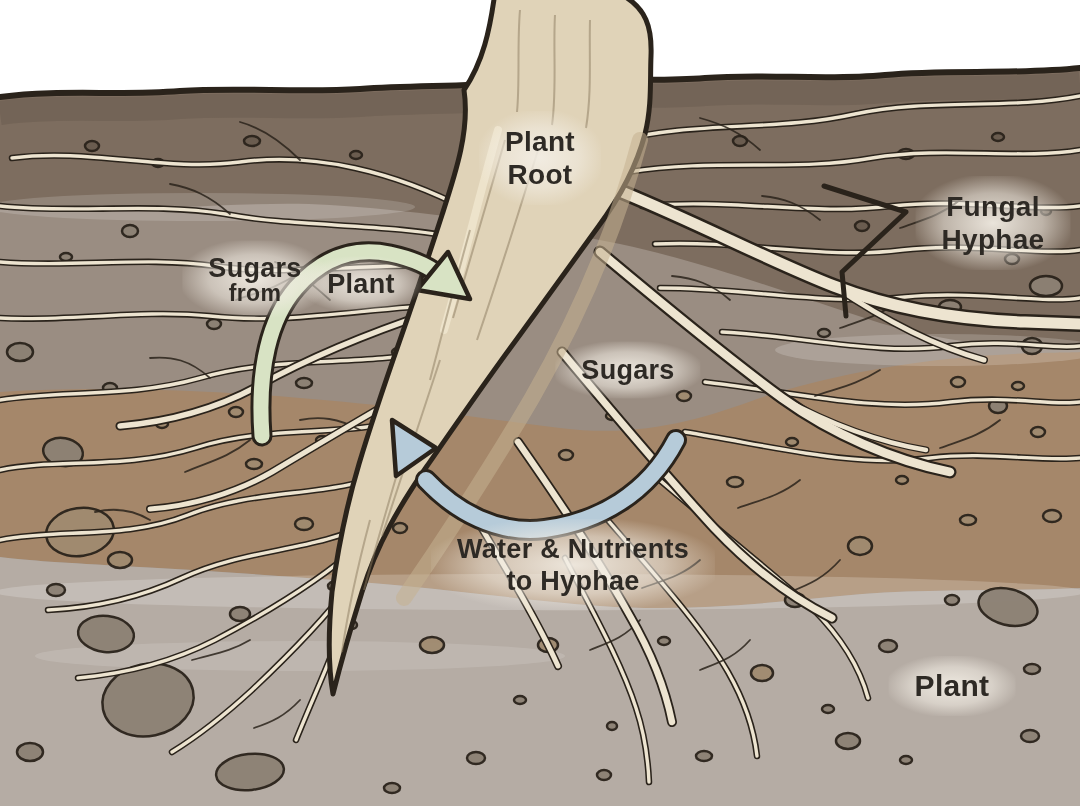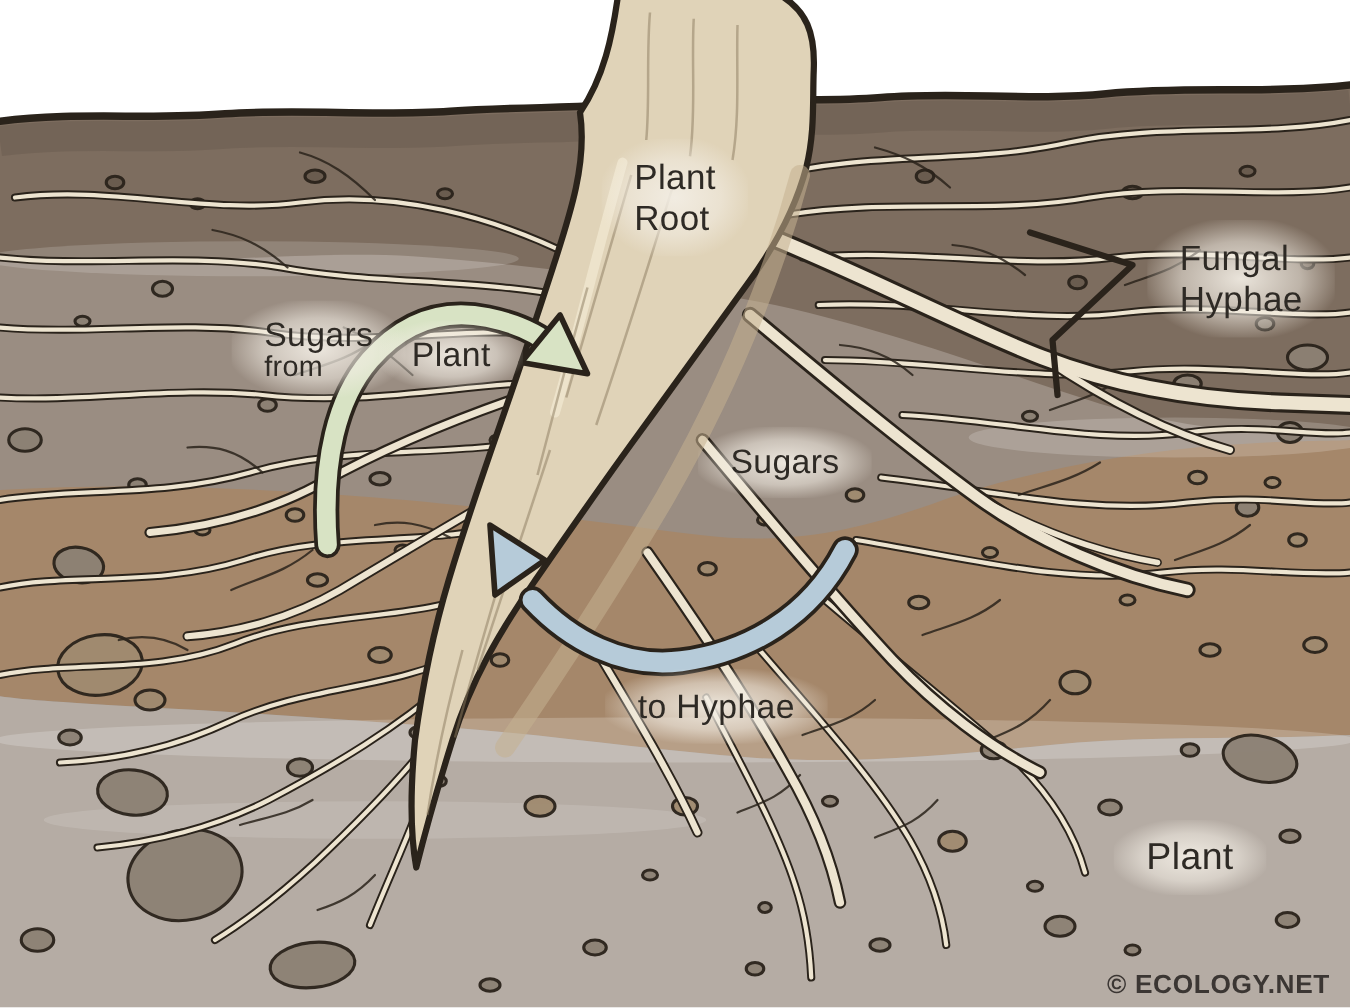--- a/index.html
+++ b/index.html
@@ -16,22 +16,22 @@
   .ro{stroke:var(--outline);fill:none;stroke-linecap:round}
   .rc{stroke:var(--hypha-fill);fill:none;stroke-linecap:round}
   .ao{stroke:var(--outline);fill:none;stroke-linecap:round}
   .ag{stroke:var(--arrow-green);fill:none;stroke-linecap:round}
   .ab{stroke:var(--arrow-blue);fill:none;stroke-linecap:round}
   .rock{stroke:var(--outline);stroke-width:2.5;opacity:.95}
   .grain{stroke:#8a7a5e;stroke-width:2;fill:none;opacity:.5}
   
   .label{
     position:absolute;transform:translate(-50%,-50%);
-    color:var(--label-text);
-    font-weight:400;letter-spacing:.3px;white-space:nowrap;z-index:5;
+    text-align:center;color:var(--label-text);
+    font-weight:700;letter-spacing:.3px;white-space:nowrap;z-index:5;
   }
   .label .ln{display:block;position:relative;z-index:2;}
   .label::before{
     content:"";position:absolute;left:-26px;right:-26px;top:-14px;bottom:-14px;
     background:radial-gradient(ellipse at center, rgba(243,238,229,.92) 0%, rgba(243,238,229,.55) 45%, rgba(243,238,229,0) 75%);
     z-index:1;
   }
   .credit{
     position:absolute;right:16px;bottom:6px;z-index:5;
     font-weight:600;font-size:21px;letter-spacing:.5px;
@@ -331,22 +331,22 @@
 
 <div class="label" style="left:361px;top:284px;font-size:27px;line-height:27px;">
   <span class="ln">Plant</span>
 </div>
 
 <div class="label" style="left:628px;top:370px;font-size:27px;line-height:29px;">
   <span class="ln">Sugars</span>
 </div>
 
 <div class="label" style="left:573px;top:565px;font-size:27px;line-height:32px;">
+  <span class="ln">Water &amp; Nutrients</span>
   <span class="ln">to Hyphae</span>
 </div>
 
 <div class="label" style="left:952px;top:686px;font-size:30px;line-height:32px;">
   <span class="ln">Plant</span>
 </div>
 
-<div class="credit">© ECOLOGY.NET</div>
 
 </div>
 
 </body></html>

